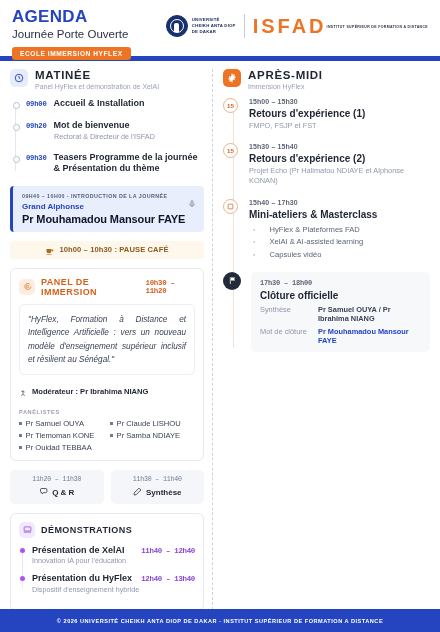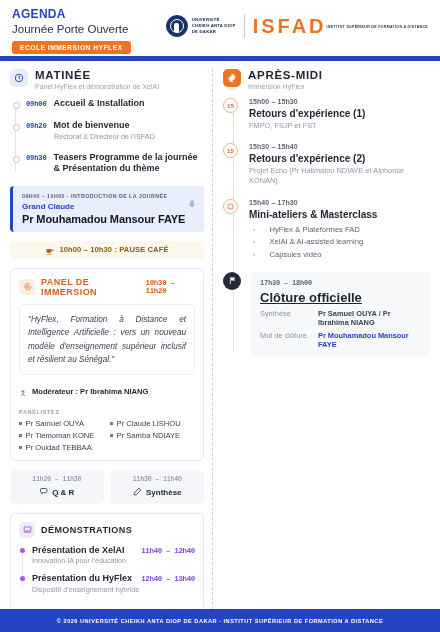--- a/index.html
+++ b/index.html
@@ -13,21 +13,21 @@
   .page { position: relative; width: 440px; height: 632px; background:#fff; }
 
   
   .header {
     height: 56px; padding: 8px 12px 0 12px;
     display: flex; align-items: flex-start; justify-content: space-between;
     background:#fff;
   }
   .hdr-left { display:flex; flex-direction:column; gap:2px; }
   .agenda-title {
-    font-size: 12px; font-weight: 700; color:#2444c0; letter-spacing:.3px;
+    font-size: 17px; font-weight: 700; color:#2444c0; letter-spacing:.3px;
     line-height: 1.05;
   }
   .agenda-sub { font-size: 11.5px; color:#2b3245; font-weight:400; line-height:1.2; }
   .badge-hyflex {
     display:inline-block; margin-top:3px; background:#ec7424; color:#fff;
     font-size:6.6px; font-weight:700; letter-spacing:.55px;
     padding:3px 8px; border-radius:3px; text-transform:uppercase;
     width: fit-content;
   }
   .hdr-right { display:flex; align-items:center; gap:8px; padding-top:6px; }
@@ -192,21 +192,21 @@
   .rtl-bullet { font-size:7.6px; color:#5c6478; display:flex; align-items:center; gap:14px; padding-left:4px; }
   .rtl-bullet .bdot { color:#c8cdd9; font-size:7px; }
 
   .closing-badge {
     position:absolute; left:-28px; top:0; width:18px; height:18px; border-radius:50%;
     background:#232b3b; display:flex; align-items:center; justify-content:center;
     color:#fff; font-size:8px;
   }
   .closing-card { background:#f7f8fa; border-radius:5px; padding:7px 9px; }
   .cl-time { font-family:"Liberation Mono", monospace; font-size:7px; font-weight:700; color:#5c6478; letter-spacing:-.2px; }
-  .cl-title { font-size:13px; font-weight:700; color:#1f2433; margin-top:3px;text-decoration:underline; }
+  .cl-title { font-size:10px; font-weight:700; color:#1f2433; margin-top:3px; }
   .cl-row { display:flex; gap:8px; margin-top:4px; align-items:baseline; }
   .cl-key { font-size:7.4px; color:#8d94a6; width:50px; flex:none; }
   .cl-val { font-size:7.4px; color:#3a4256; font-weight:700; }
   .cl-val.blue { color:#2444c0; }
 
   
   .footer {
     position:absolute; left:0; bottom:0; width:440px; height:23px;
     background:#2444c0; display:flex; align-items:center; justify-content:center;
   }
@@ -275,21 +275,21 @@
         <div class="tl-item">
           <div class="tl-row">
             <span class="tl-time">09h30</span>
             <span class="tl-label">Teasers Programme de la journée &amp; Présentation du thème</span>
           </div>
         </div>
       </div>
 
       <div class="keynote">
         <div class="kn-meta">09H40 – 10H00 · INTRODUCTION DE LA JOURNÉE</div>
-        <div class="kn-role">Grand Claude</div>
+        <div class="kn-role">Grand Alphonse</div>
         <div class="kn-name">Pr Mouhamadou Mansour FAYE</div>
         <span class="mic">
           <svg width="8" height="12" viewBox="0 0 24 24" fill="none" stroke="currentColor" stroke-width="2">
             <rect x="9" y="2" width="6" height="11" rx="3"></rect>
               <path d="M5 11a7 7 0 0 0 14 0M12 18v3"></path>
           </svg>
         </span>
       </div>
 
       <div class="coffee">

